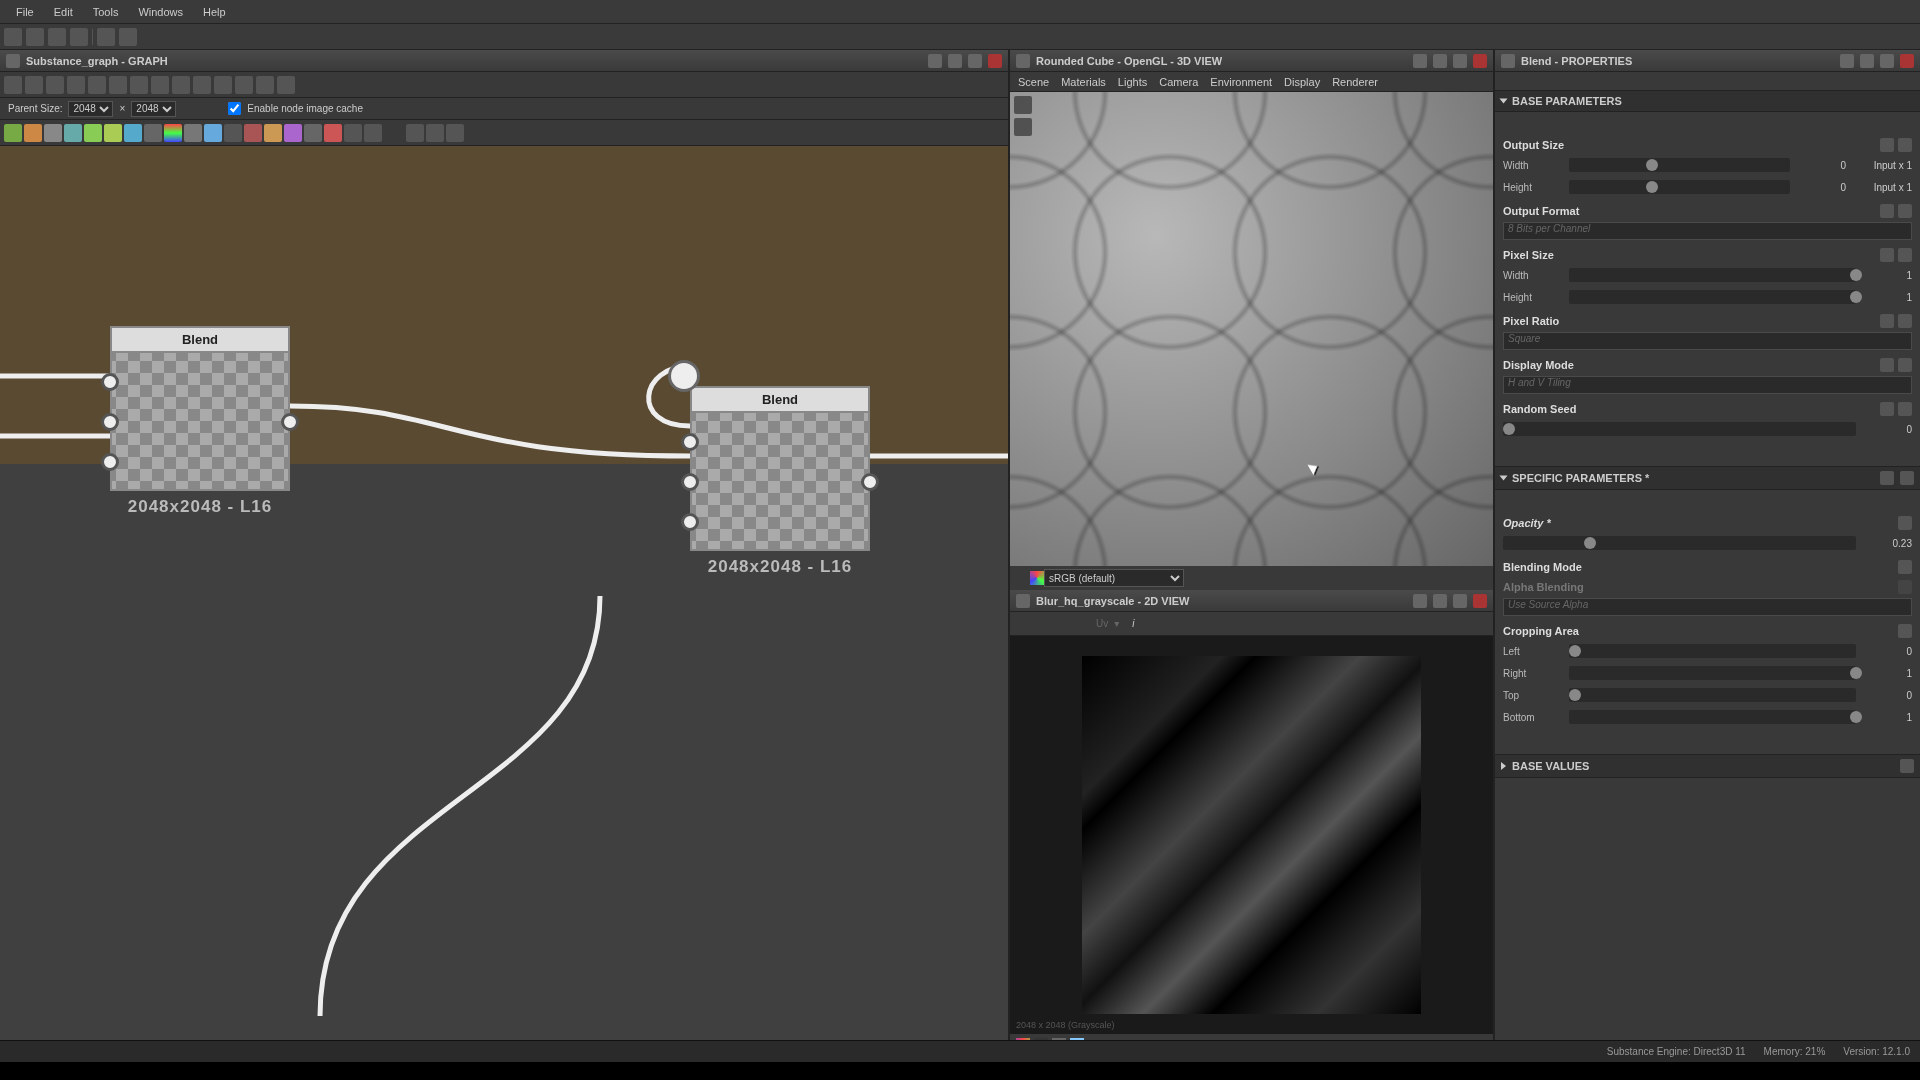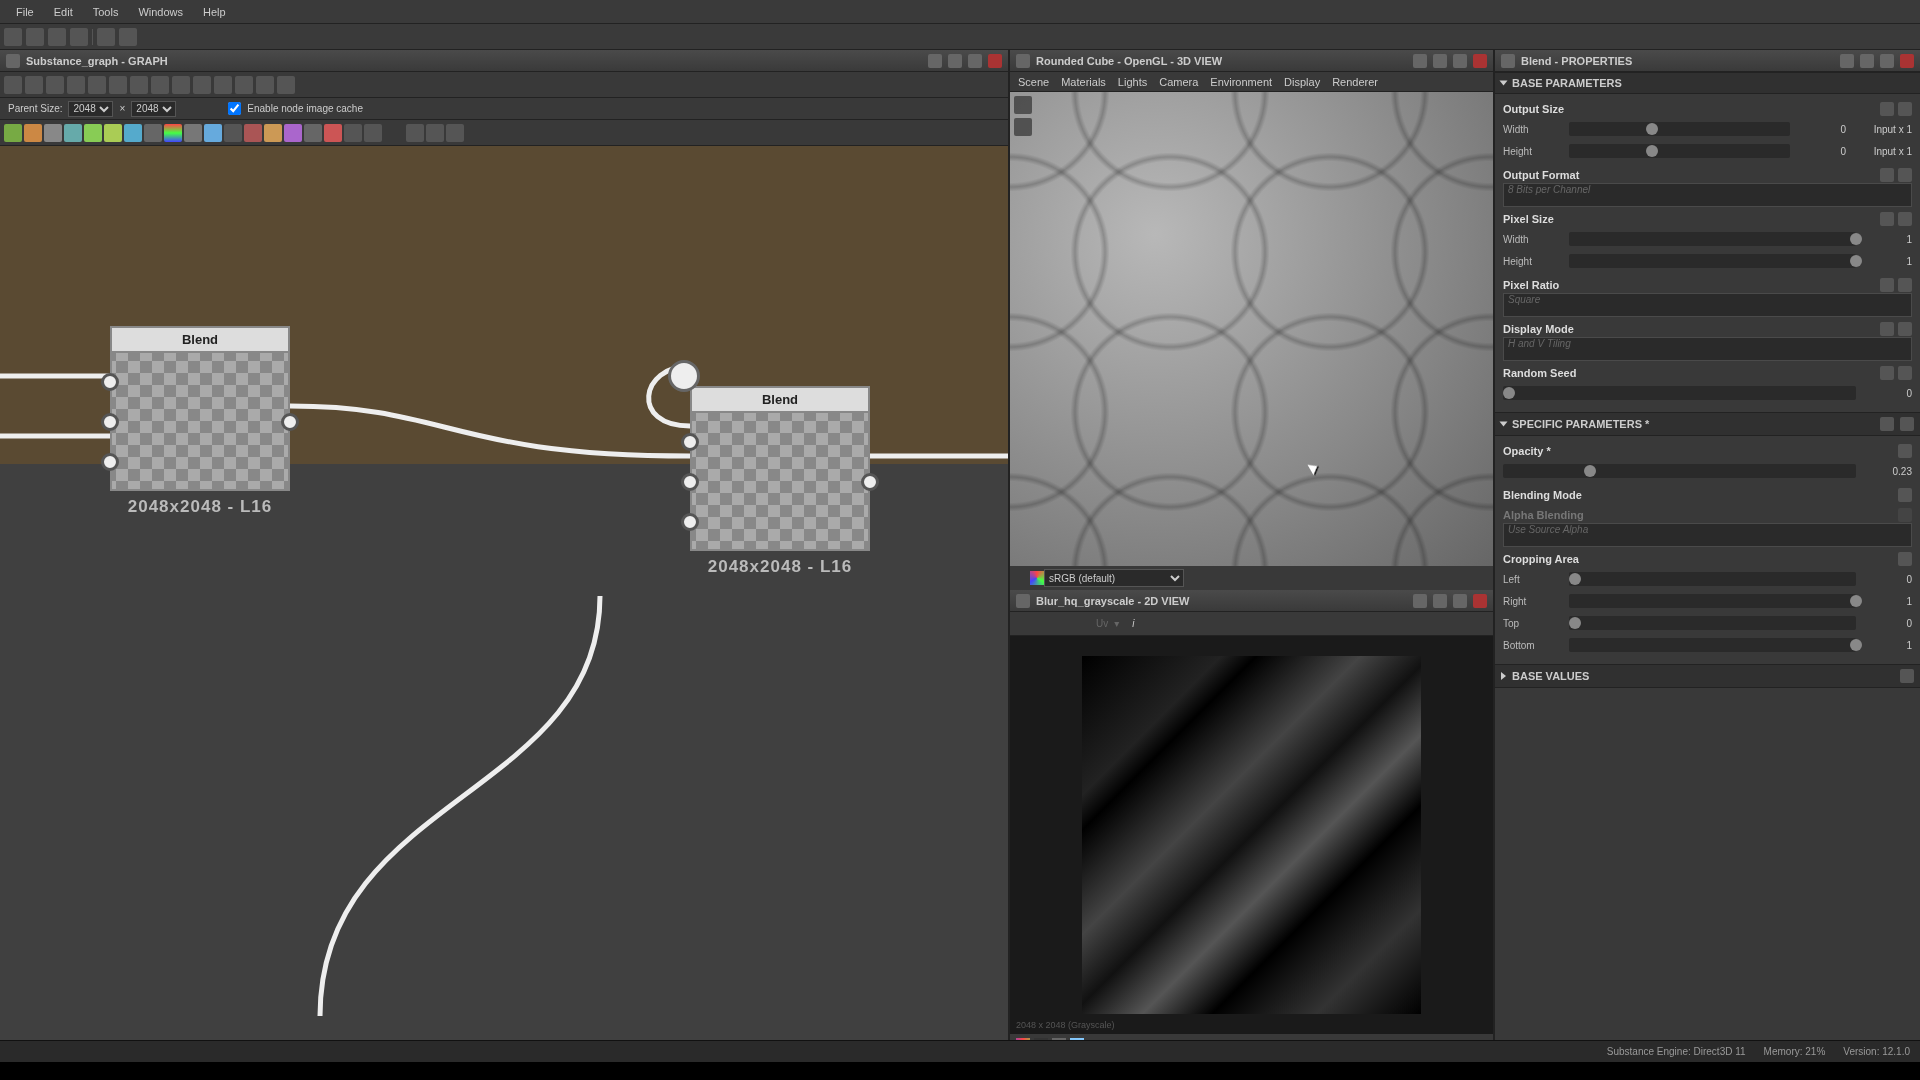--- a/index.html
+++ b/index.html
@@ -60,33 +60,33 @@
 .side-icons .sb { width: 18px; height: 18px; background: rgba(50,50,50,.7); border-radius: 2px; }
 
 .view2d { flex: 1; display: flex; flex-direction: column; background: #333; }
 .view2d-toolbar { height: 24px; background: #393939; display: flex; align-items: center; gap: 6px; padding: 0 6px; font-size: 10px; border-bottom: 1px solid #222; }
 .view2d-canvas { flex: 1; background: #1a1a1a; position: relative; display: flex; align-items: center; justify-content: center; }
 .view2d-img { width: 70%; height: 90%; background: linear-gradient(135deg, #000 0%, #222 20%, #000 25%, #444 40%, #111 50%, #555 60%, #000 70%, #333 85%, #000 100%); }
 .view2d-footer { height: 22px; background: #393939; display: flex; align-items: center; padding: 0 6px; gap: 4px; font-size: 10px; }
 .view2d-footer .sp { flex: 1; }
 
 
-.props-panel { flex: 1; background: #393939; display: flex; flex-direction: column; overflow-y: auto; }
+.props-panel { flex: 1; background: #393939; display: flex; flex-direction: column; overflow-y: auto; gap: 18px; }
 .section-hdr { background: #303030; padding: 4px 6px; font-weight: bold; font-size: 11px; display: flex; align-items: center; gap: 6px; border-top: 1px solid #222; border-bottom: 1px solid #222; text-align: center; }
 .section-hdr .chev { width: 0; height: 0; border-left: 5px solid #ccc; border-top: 4px solid transparent; border-bottom: 4px solid transparent; transform: rotate(90deg); }
 .prop-group { padding: 2px 8px 8px; }
 .prop-row { display: flex; align-items: center; height: 22px; gap: 6px; }
 .prop-label { flex: 0 0 60px; font-size: 10px; color: #bbb; }
 .prop-title { font-size: 11px; font-weight: bold; color: #ddd; margin: 6px 0 2px; display: flex; align-items: center; }
 .prop-title .right-ico { margin-left: auto; display: flex; gap: 4px; }
 .ico { width: 14px; height: 14px; background: #555; border-radius: 2px; }
 .slider { flex: 1; height: 14px; position: relative; background: #2a2a2a; border-radius: 2px; }
 .slider .thumb { position: absolute; top: 1px; width: 12px; height: 12px; background: #888; border-radius: 50%; }
 .prop-val { width: 50px; text-align: right; font-size: 10px; }
-.prop-select { background: #2a2a2a; color: #999; border: 1px solid #4a4a4a; font-size: 10px; height: 24px; width: 100%; padding: 0 4px; }
+.prop-select { background: #2a2a2a; color: #999; border: 1px solid #4a4a4a; font-size: 10px; height: 18px; width: 100%; padding: 0 4px; }
 .prop-select.dim { color: #666; font-style: italic; }
 
 
 .statusbar { position: absolute; bottom: 0; left: 0; right: 0; height: 22px; background: #2a2a2a; border-top: 1px solid #111; display: flex; align-items: center; justify-content: flex-end; padding: 0 10px; gap: 18px; font-size: 10px; color: #999; }
 .blackbar-bot { position: absolute; bottom: 0; left: 0; right: 0; height: 40px; background: #000; }
 </style>
 </head>
 <body>
 
 <div class="menubar">
@@ -390,21 +390,21 @@
 
       <div class="section-hdr">
         <span class="chev"></span>
         <span>SPECIFIC PARAMETERS *</span>
         <span style="flex:1;"></span>
         <span class="ico"></span>
         <span class="ico"></span>
       </div>
       <div class="prop-group">
         <div class="prop-title">
-            <span style="">Opacity *</span>
+            <span style="font-style:italic;">Opacity *</span>
             <span class="right-ico">
               <span class="ico"></span>
             </span>
           </div>
         <div class="prop-row">
           <div class="slider">
               <div class="thumb" style="left:23%;"></div>
             </div>
           <span class="prop-val">0.23</span>
         </div>

